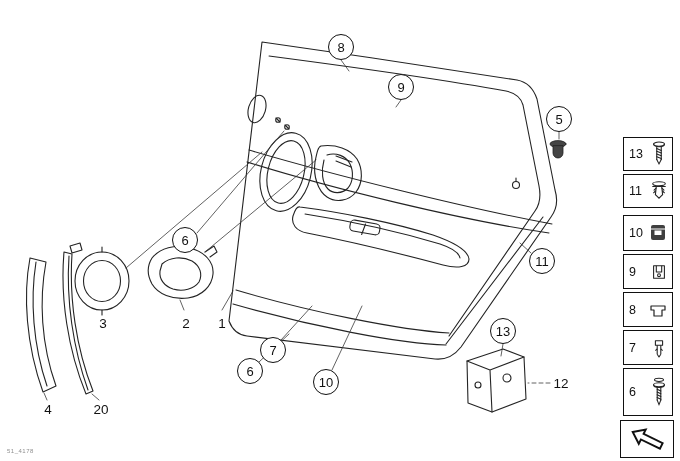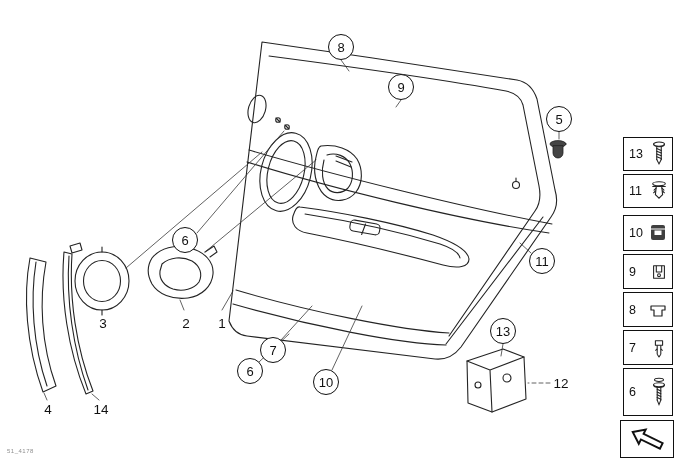--- a/index.html
+++ b/index.html
@@ -148,21 +148,21 @@
   <div class="balloon" style="left:529px;top:248px">11</div>
   <div class="balloon" style="left:260px;top:337px">7</div>
   <div class="balloon" style="left:237px;top:358px">6</div>
   <div class="balloon" style="left:313px;top:369px">10</div>
   <div class="balloon" style="left:490px;top:318px">13</div>
 
   <div class="plabel" style="left:103px;top:316px">3</div>
   <div class="plabel" style="left:186px;top:316px">2</div>
   <div class="plabel" style="left:222px;top:316px">1</div>
   <div class="plabel" style="left:48px;top:402px">4</div>
-  <div class="plabel" style="left:101px;top:402px">14</div>
+  <div class="plabel" style="left:101px;top:402px">20</div>
   <div class="plabel" style="left:561px;top:376px">12</div>
 
   <div class="lrow" style="left:623px;top:137px;width:50px;height:34px">
     <span class="lnum">13</span>
     <svg class="licon" width="18" height="28" viewBox="0 0 20 30" fill="none" stroke="#222" stroke-width="1.2" stroke-linecap="round">
       <ellipse cx="10" cy="4" rx="6" ry="2.3"></ellipse>
       <path d="M4,4 C4,6 7,7 10,7 C13,7 16,6 16,4"></path>
       <path d="M7.5,7 L7.5,21 M12.5,7 L12.5,21"></path>
       <path d="M7.5,9 L12.5,11 M7.5,12 L12.5,14 M7.5,15 L12.5,17 M7.5,18 L12.5,20"></path>
       <path d="M7.5,21 L10,26 L12.5,21"></path>

